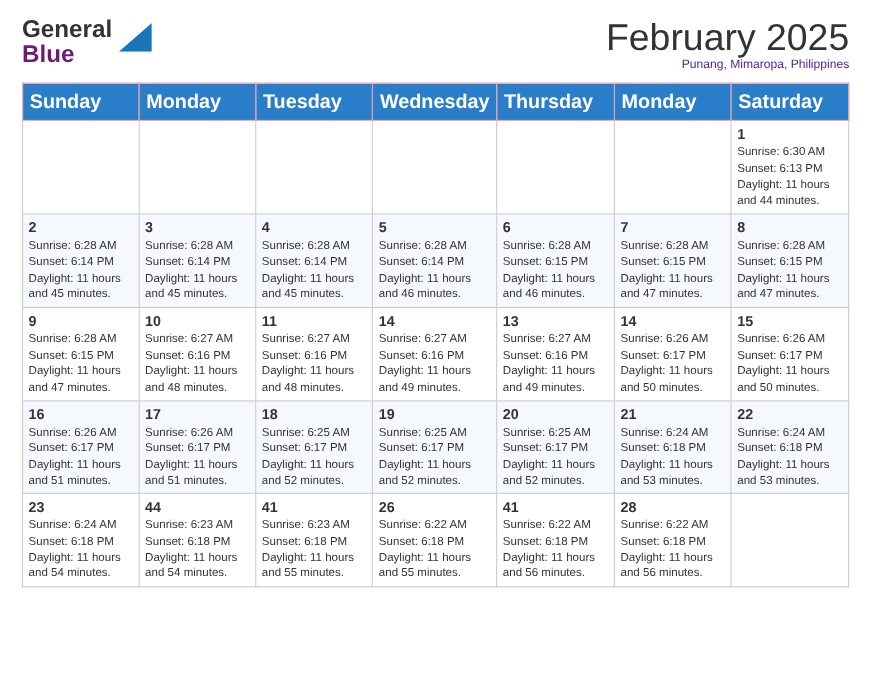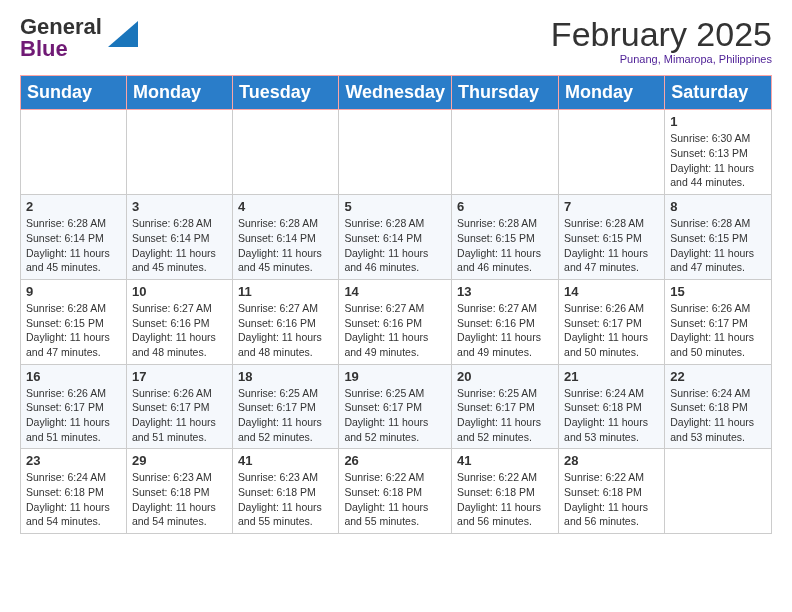--- a/index.html
+++ b/index.html
@@ -290,21 +290,21 @@
         </tr>
         <tr class="row-odd">
           <td>
             <div class="day-num">23</div>
             <div class="day-info" style="white-space: pre-line;">Sunrise: 6:24 AM
 Sunset: 6:18 PM
 Daylight: 11 hours
 and 54 minutes.</div>
           </td>
           <td>
-            <div class="day-num">29</div>
+            <div class="day-num">44</div>
             <div class="day-info" style="white-space: pre-line;">Sunrise: 6:23 AM
 Sunset: 6:18 PM
 Daylight: 11 hours
 and 54 minutes.</div>
           </td>
           <td>
             <div class="day-num">41</div>
             <div class="day-info" style="white-space: pre-line;">Sunrise: 6:23 AM
 Sunset: 6:18 PM
 Daylight: 11 hours

